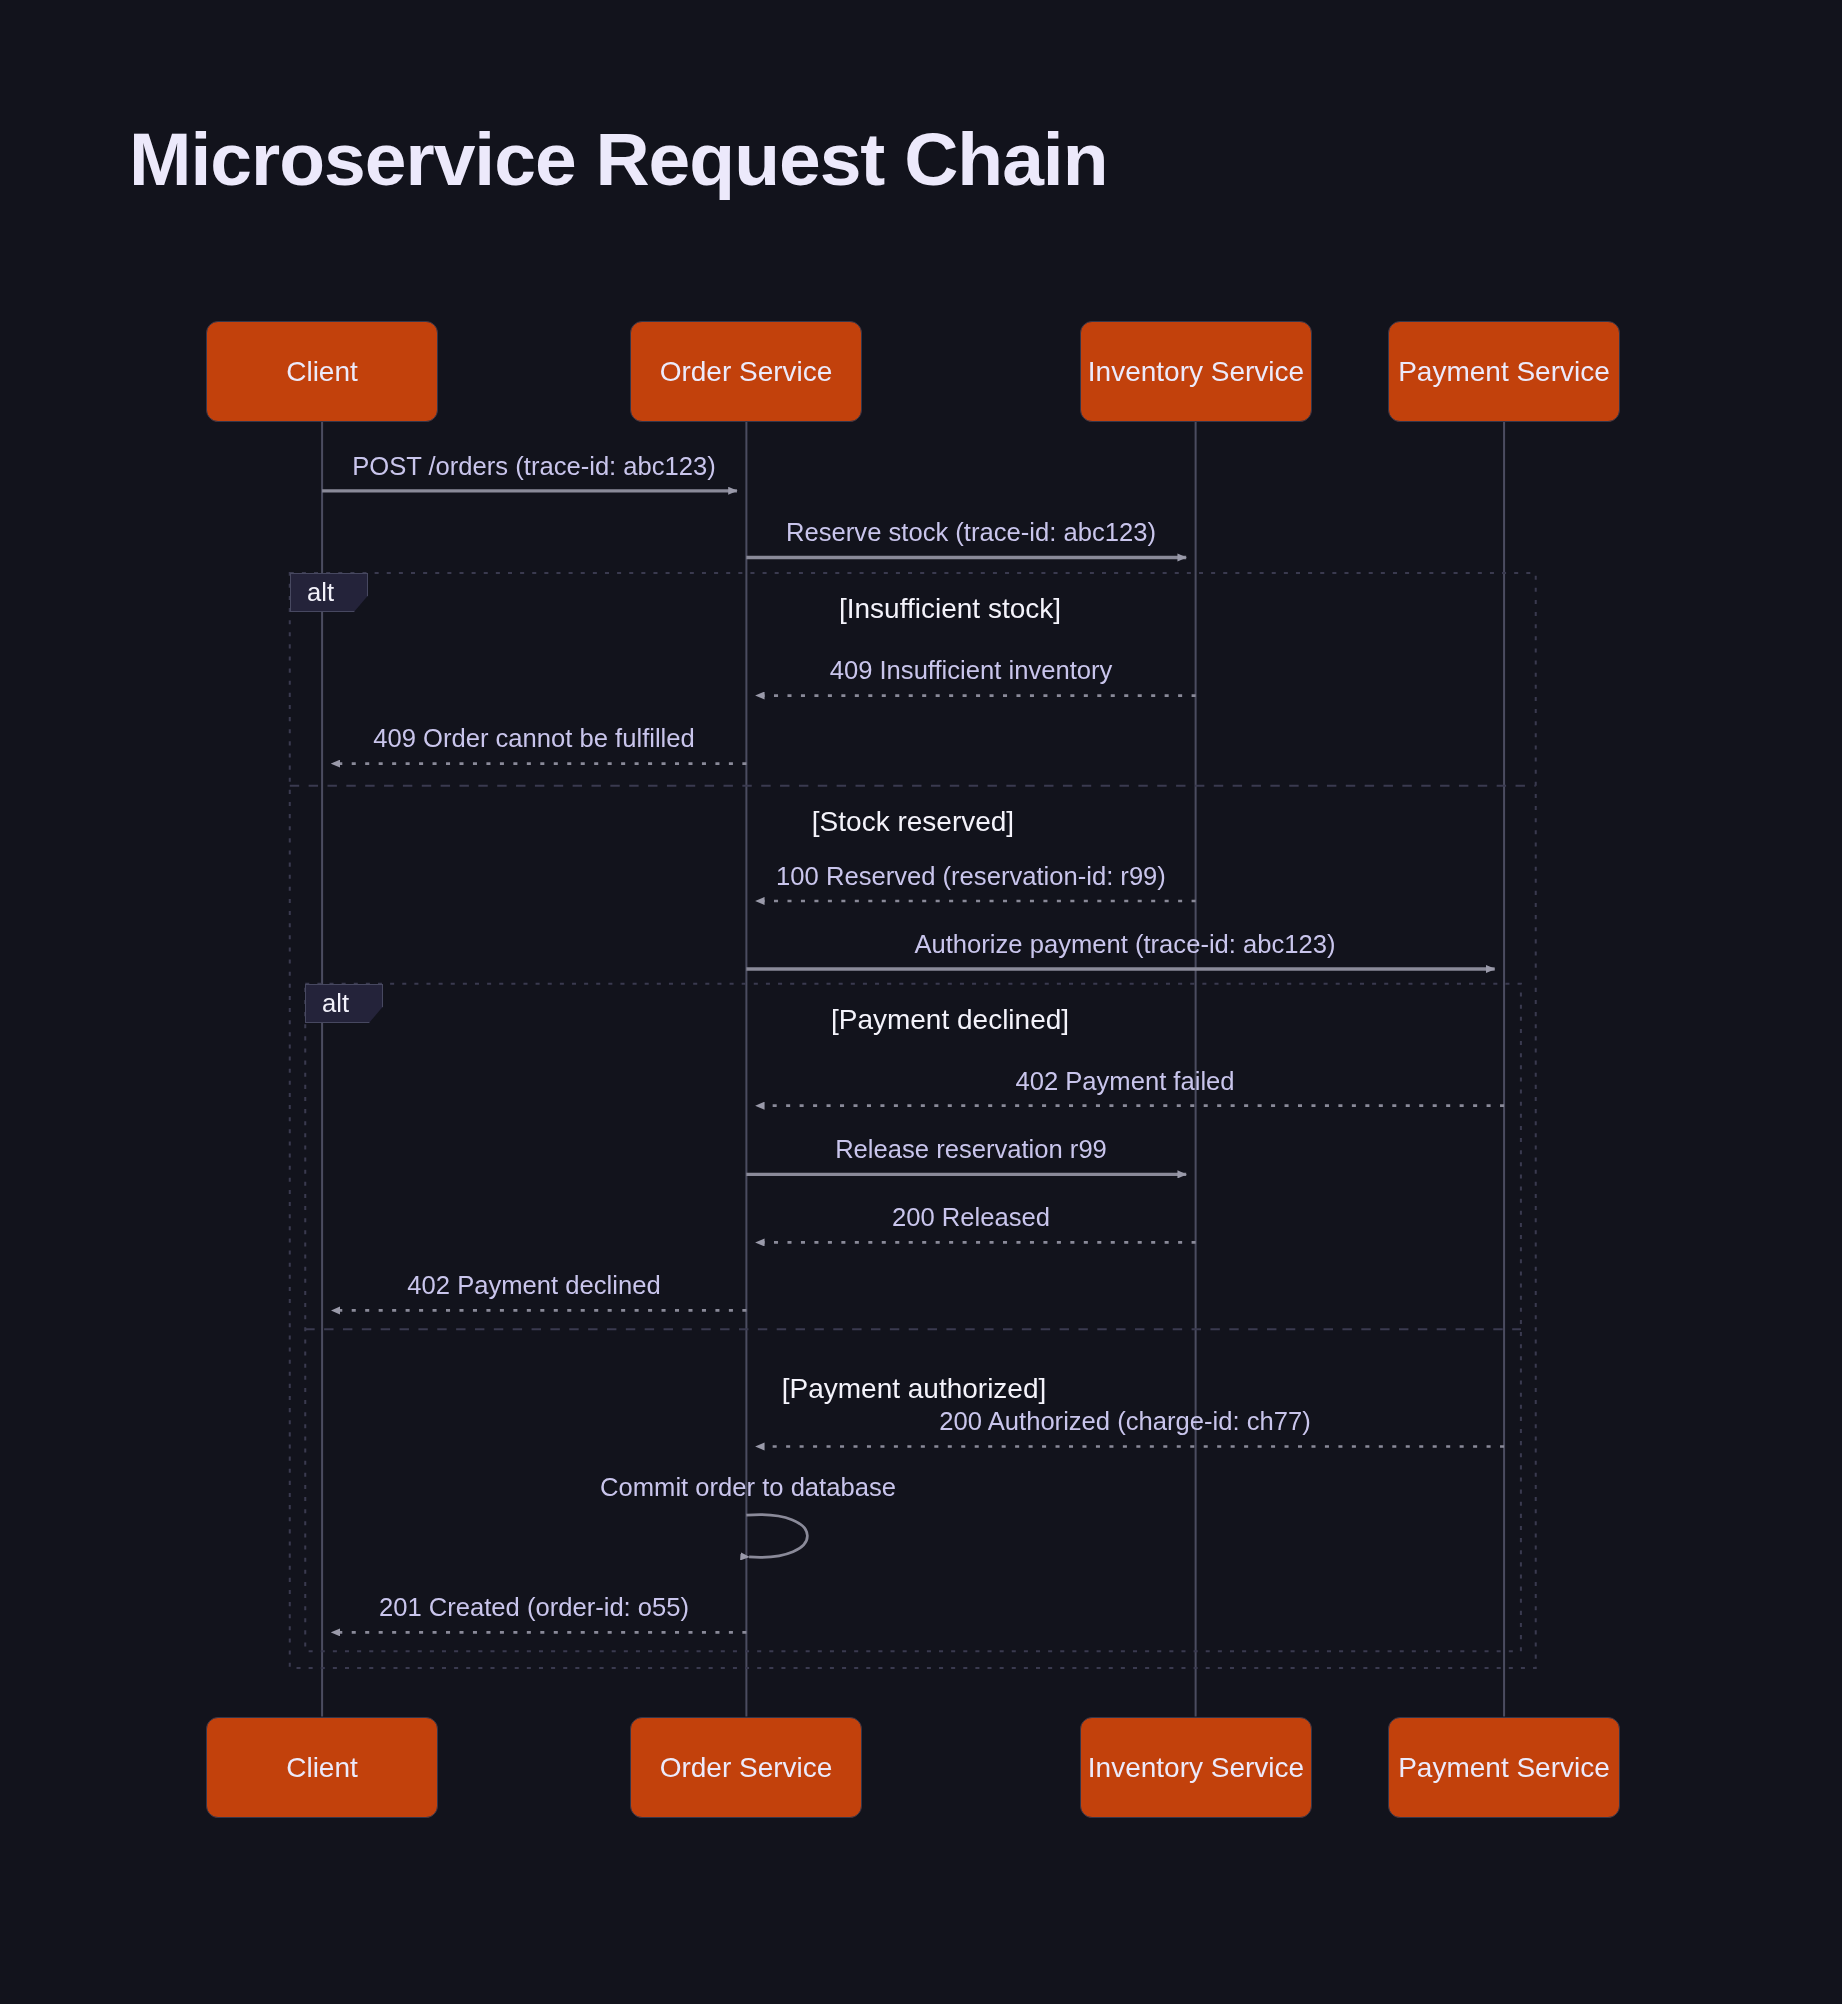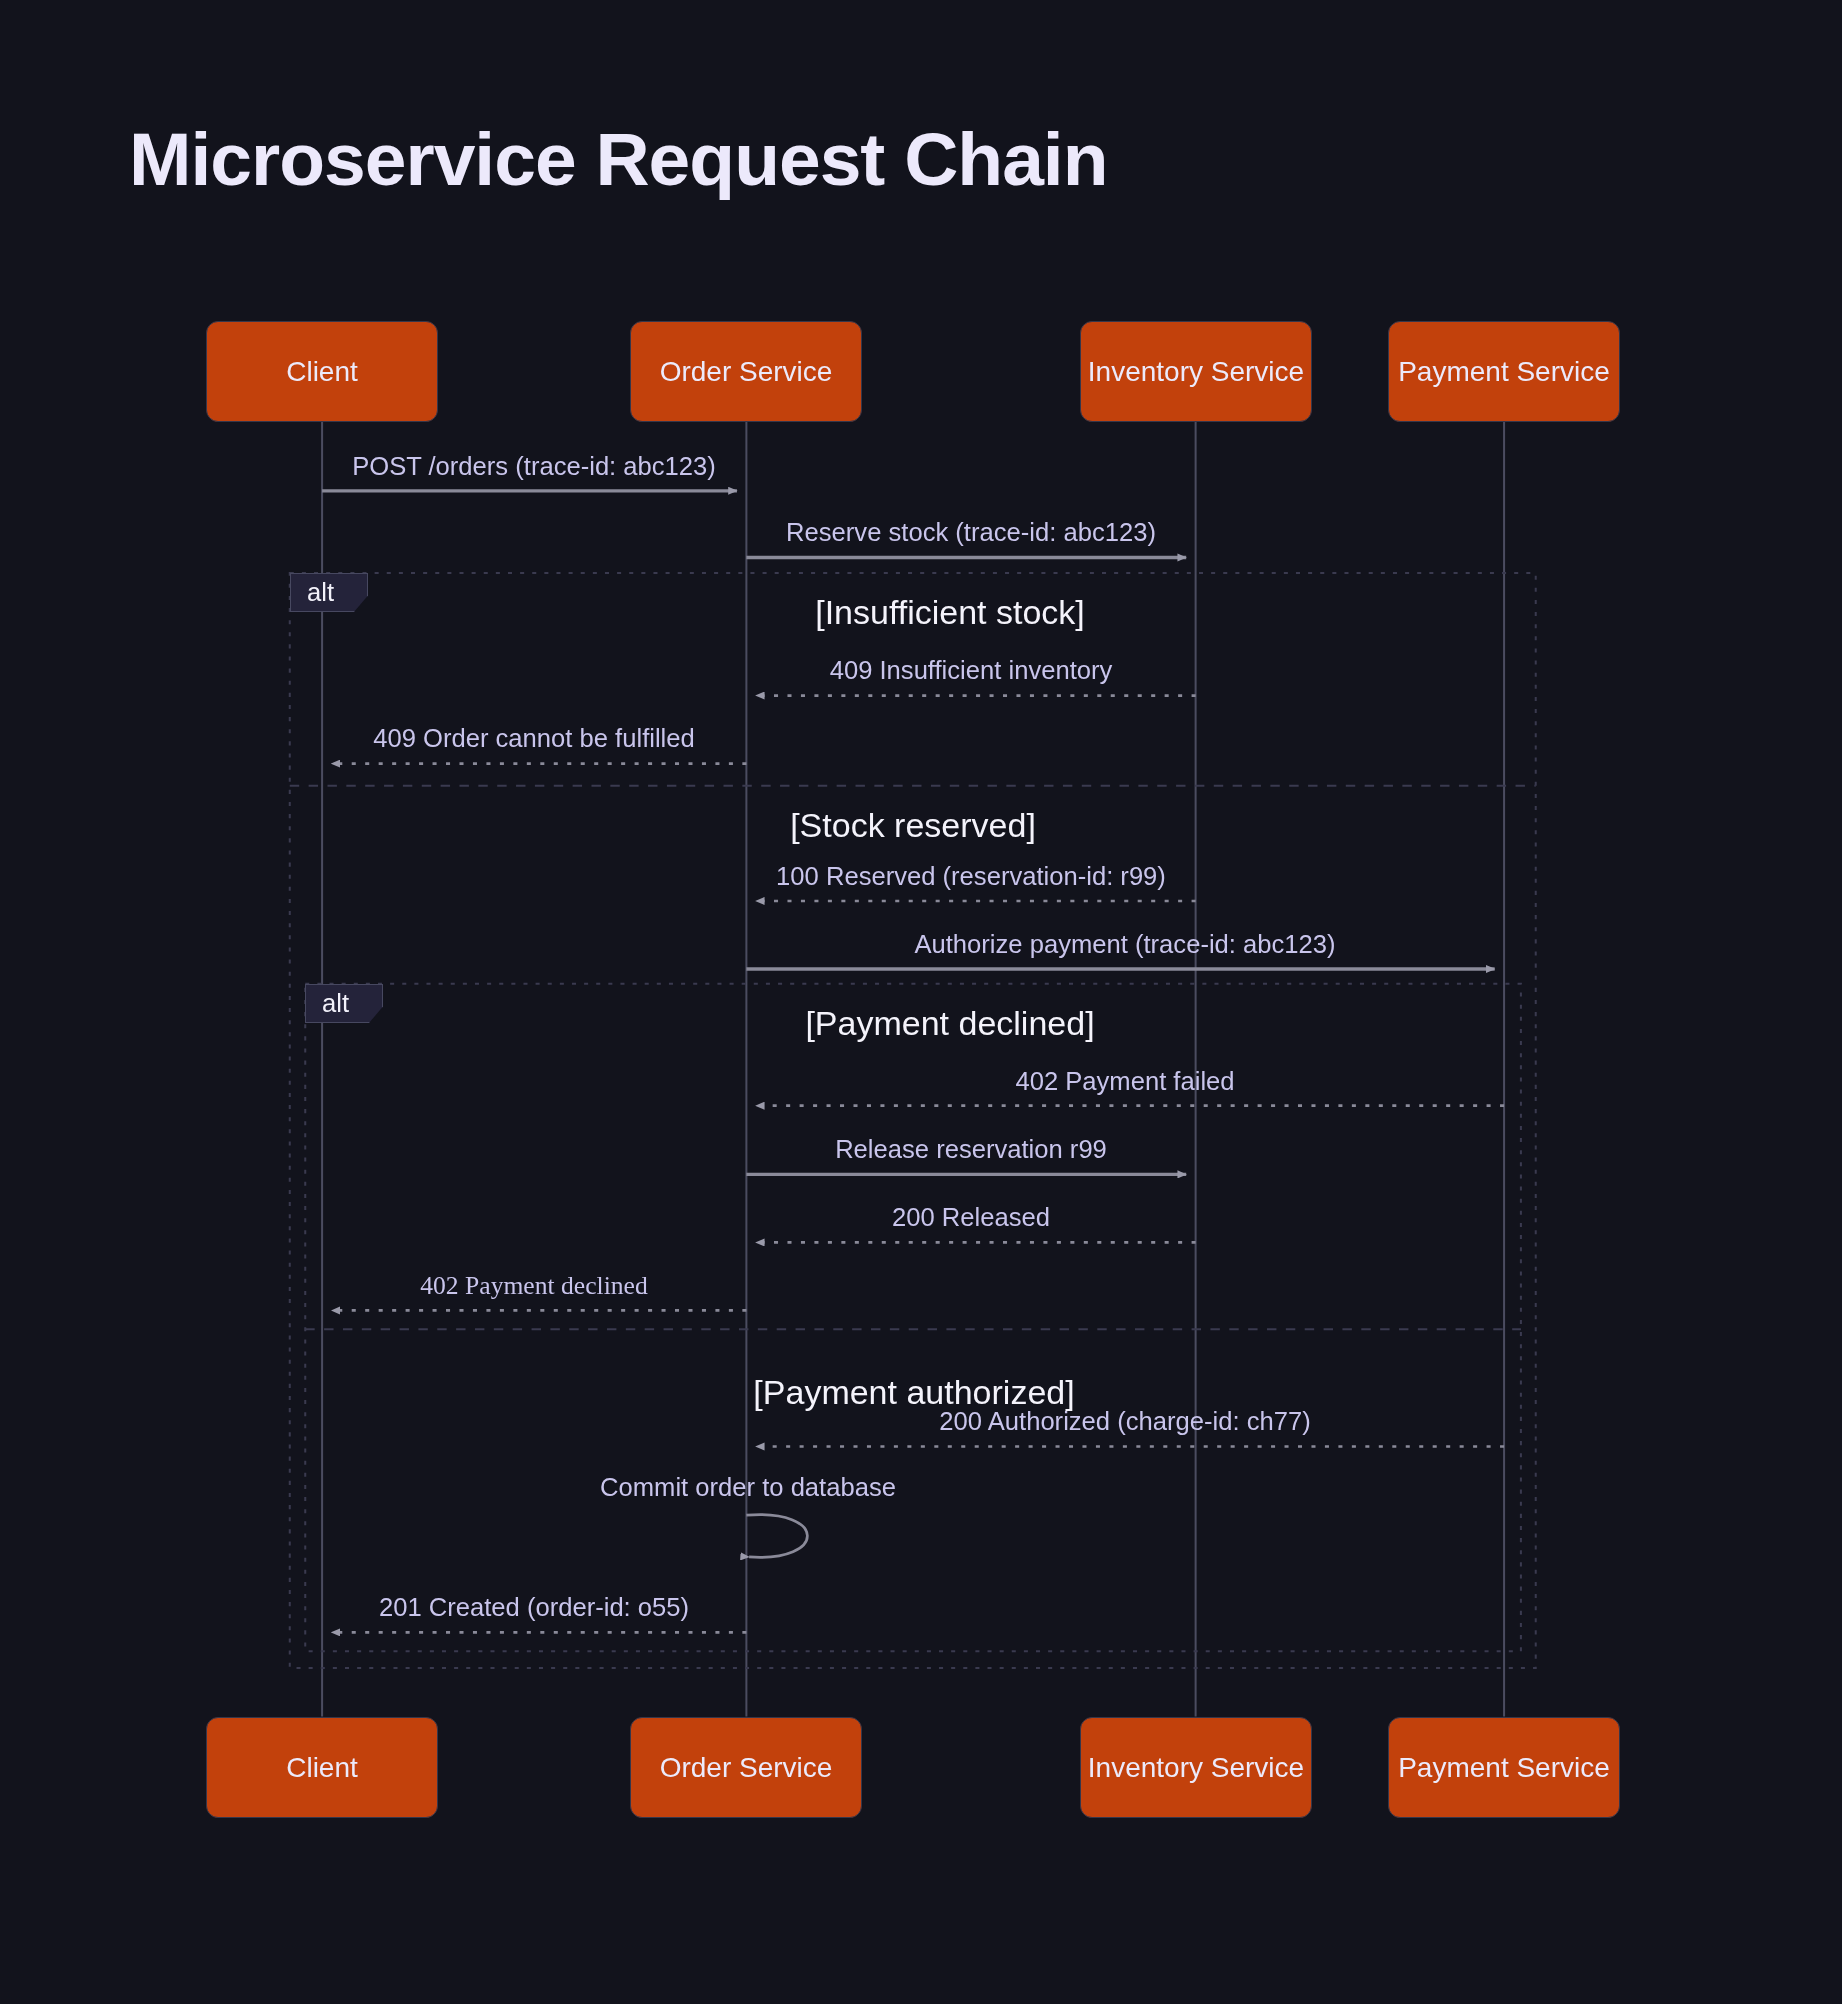--- a/index.html
+++ b/index.html
@@ -59,21 +59,21 @@
   .msg-label {
     position: absolute;
     font-size: 25.6px;
     color: #c9c5ec;
     white-space: nowrap;
     transform: translateX(-50%);
     text-align: center;
   }
   .frag-label {
     position: absolute;
-    font-size: 34px;
+    font-size: 28px;
     color: #f4f3fb;
     white-space: nowrap;
     transform: translateX(-50%);
     text-align: center;
   }
   .alt-tag {
     position: absolute;
     box-sizing: border-box;
     background: #24233a;
     border: 1.3px solid #474860;
@@ -161,21 +161,21 @@
   <div id="message-labels">
       <div class="msg-label" style="left: 534px; top: 436px;">POST /orders (trace-id: abc123)</div>
       <div class="msg-label" style="left: 971px; top: 502px;">Reserve stock (trace-id: abc123)</div>
       <div class="msg-label" style="left: 971px; top: 640px;">409 Insufficient inventory</div>
       <div class="msg-label" style="left: 534px; top: 708px; text-align: center;">409 Order cannot be fulfilled</div>
       <div class="msg-label" style="left: 971px; top: 846px;">100 Reserved (reservation-id: r99)</div>
       <div class="msg-label" style="left: 1125px; top: 914px;">Authorize payment (trace-id: abc123)</div>
       <div class="msg-label" style="left: 1125px; top: 1051px;">402 Payment failed</div>
       <div class="msg-label" style="left: 971px; top: 1119px;">Release reservation r99</div>
       <div class="msg-label" style="left: 971px; top: 1187px;">200 Released</div>
-      <div class="msg-label" style="left: 534px; top: 1255px; font-family: Liberation Serif, serif;">402 Payment declined</div>
+      <div class="msg-label" style="left: 534px; top: 1255px;">402 Payment declined</div>
       <div class="msg-label" style="left: 1125px; top: 1391px;">200 Authorized (charge-id: ch77)</div>
       <div class="msg-label" style="left: 748px; top: 1457px;">Commit order to database</div>
       <div class="msg-label" style="left: 534px; top: 1577px;">201 Created (order-id: o55)</div>
     </div>
   <div id="fragment-layer">
       <div class="frag-label" style="left: 950px; top: 577px;">[Insufficient stock]</div>
       <div class="frag-label" style="left: 913px; top: 790px;">[Stock reserved]</div>
       <div class="alt-tag" style="left: 290px; top: 557px; width: 78px; height: 39px;">alt</div>
       <div class="frag-label" style="left: 950px; top: 988px;">[Payment declined]</div>
       <div class="frag-label" style="left: 914px; top: 1329px; margin-top: 28px;">[Payment authorized]</div>

